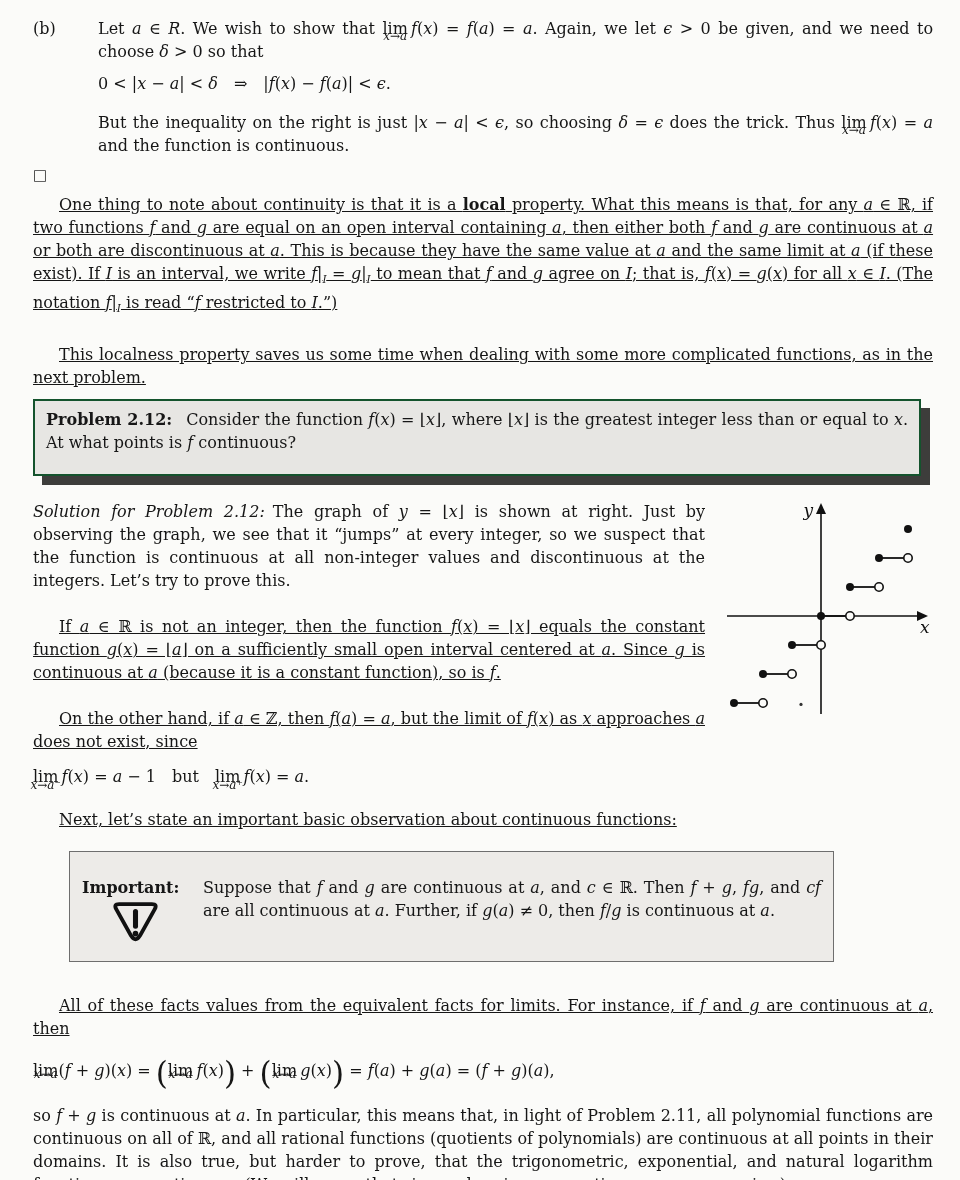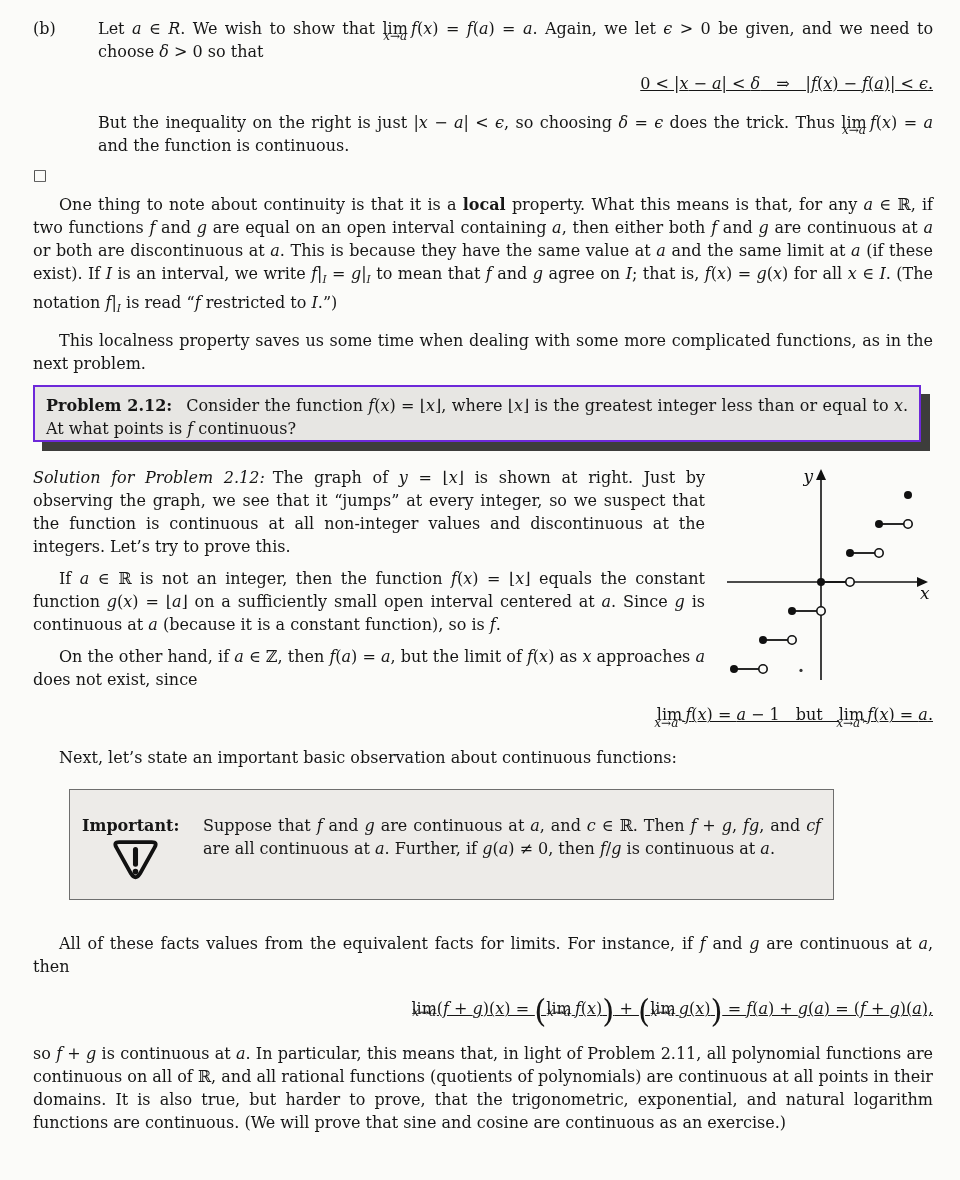--- a/index.html
+++ b/index.html
@@ -5,49 +5,49 @@
   html,body{margin:0;padding:0;overflow:hidden;}
   body{
     width:960px;height:1180px;
     background:#fbfbf9;
     color:#161616;
     font-family:"DejaVu Serif","DejaVu Sans",serif;
     font-size:16px;line-height:23px;
   }
   .page{padding:17px 27px 0 33px;}
   p{margin:0;text-align:justify;}
-  .indent{text-indent:26px;}
-  .mt-sm{margin-top:9px;}
+  .indent{text-indent:26px;text-decoration:underline;}
+  .mt-sm{margin-top:23px;}
   .mt-local{margin-top:8px;}
   .mt-next{margin-top:16px;}
   .mt-facts{margin-top:32px;}
   .mt-most{margin-top:16px;}
   .m-i{font-style:italic;}
   .m-b{font-weight:bold;}
   .m-bigp{font-size:31px;line-height:0;vertical-align:-8px;}
   .msub{font-size:10.5px;}
   .stack{display:inline-block;position:relative;}
   .stack-top{display:inline;}
   .stack-bot{
     position:absolute;left:50%;top:1.12em;transform:translateX(-50%);
     font-size:12px;font-style:italic;line-height:1;white-space:nowrap;
   }
-  .eq{text-align:right;white-space:pre-wrap;margin:9px 0 16px;text-decoration:underline;}
+  .eq{text-align:left;white-space:pre-wrap;margin:9px 0 16px;}
   .eq2{margin:12px 0 20px;}
   .eq3{margin:14px 0 16px;line-height:34px;}
   .item-b{display:flex;}
   .item-label{width:39px;flex:none;}
   .item-body{flex:1;margin-left:26px;}
   .qed{margin:8px 0 0 0;font-size:15px;line-height:20px;color:#333;}
   .problem-box{
     margin:10px 12px 0 0;
     background:#e7e6e3;
-    border:2px solid #6d28d9;
+    border:2px solid #14532d;
     box-shadow:9px 9px 0 #3d3d3b;
-    padding:7px 11px 0;
+    padding:7px 11px 20px;
   }
   .plabel{padding-right:6px;}
   .solution{margin-top:24px;}
   .graph{float:right;width:212px;height:222px;margin:2px 0 8px 16px;}
   .glabel{font-family:"DejaVu Serif",serif;font-style:italic;font-size:17px;fill:#111;}
   .imp-box{
     margin:20px 0 0 36px;width:765px;box-sizing:border-box;
     background:#edebe8;border:1px solid #6e6e6e;
     display:flex;padding:24px 12px 12px 10px;
   }

